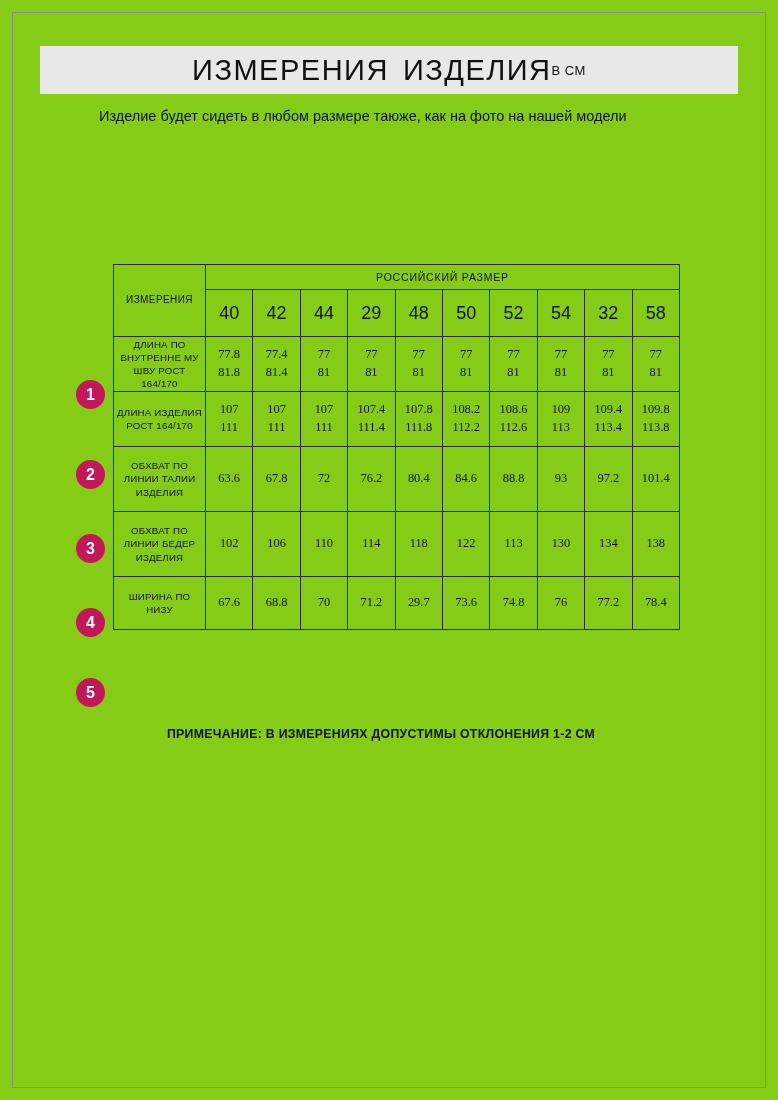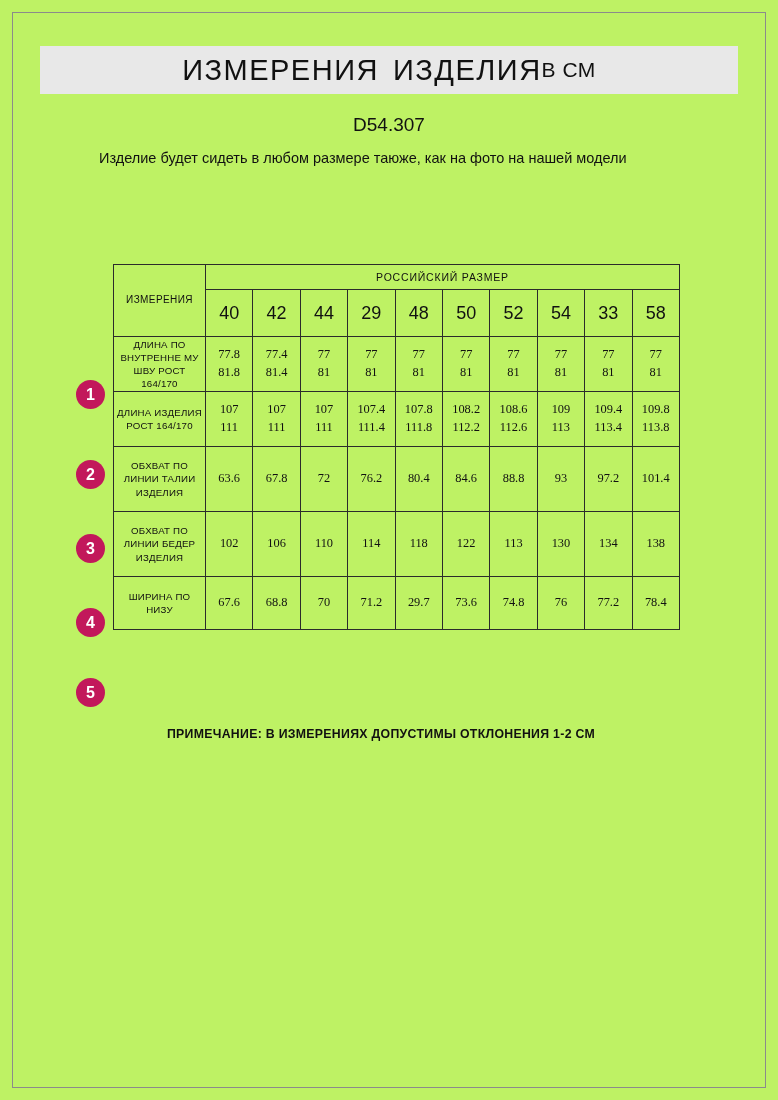--- a/index.html
+++ b/index.html
@@ -12,21 +12,21 @@
     height: 1100px;
     font-family: "Liberation Sans", sans-serif;
     color: #1a1a1a;
     overflow: hidden;
   }
   .page {
     position: relative;
     width: 778px;
     height: 1100px;
     box-sizing: border-box;
-    background: #bef264;
+    background: #84cc16;
   }
   .page-border {
     position: absolute;
     left: 12px;
     top: 12px;
     right: 12px;
     bottom: 12px;
     border: 1px solid #8b8b8b;
     box-sizing: border-box;
     pointer-events: none;
@@ -56,21 +56,21 @@
     color: #111;
   }
   .title-strong {
     font-size: 29px;
     font-weight: normal;
     letter-spacing: 1.5px;
     color: #111;
     margin-left: 14px;
   }
   .title-unit {
-    font-size: 21px;
+    font-size: 13px;
     color: #111;
     margin-left: 0;
     letter-spacing: 0.5px;
   }
   .article-code {
     text-align: center;
     font-size: 19px;
     margin-top: 20px;
     color: #111;
   }
@@ -185,21 +185,20 @@
   <div class="page-border"></div>
 
   <div class="content">
 
     <div class="title-bar">
       <span class="title-main">ИЗМЕРЕНИЯ</span>
       <span class="title-strong">ИЗДЕЛИЯ</span>
       <span class="title-unit">В СМ</span>
     </div>
 
-    <div class="article-code">D54.307</div>
     <div class="subtitle">Изделие будет сидеть в любом размере таюже, как на фото на нашей модели</div>
 
     <div class="bullets">
       <div class="bullet" style="top:116px">1</div>
       <div class="bullet" style="top:196px">2</div>
       <div class="bullet" style="top:270px">3</div>
       <div class="bullet" style="top:344px">4</div>
       <div class="bullet" style="top:414px">5</div>
     </div>
 
@@ -225,21 +224,21 @@
             </tr>
             <tr>
               <td class="size-cell">40</td>
               <td class="size-cell">42</td>
               <td class="size-cell">44</td>
               <td class="size-cell">29</td>
               <td class="size-cell">48</td>
               <td class="size-cell">50</td>
               <td class="size-cell">52</td>
               <td class="size-cell">54</td>
-              <td class="size-cell">33</td>
+              <td class="size-cell">32</td>
               <td class="size-cell">58</td>
             </tr>
             <tr class="r1">
               <td class="row-label">ДЛИНА ПО ВНУТРЕННЕ МУ ШВУ РОСТ 164/170</td>
               <td class="val-cell">77.8<br>81.8</td>
               <td class="val-cell">77.4<br>81.4</td>
               <td class="val-cell">77<br>81</td>
               <td class="val-cell">77<br>81</td>
               <td class="val-cell">77<br>81</td>
               <td class="val-cell">77<br>81</td>

